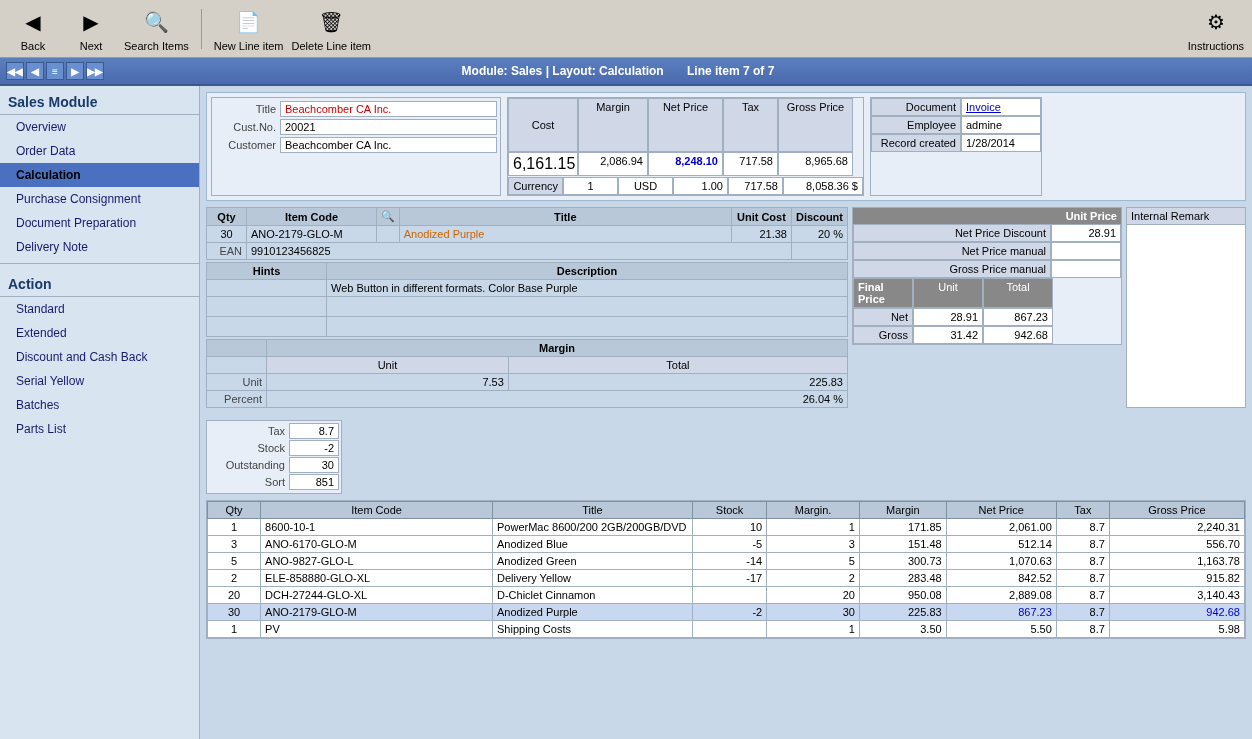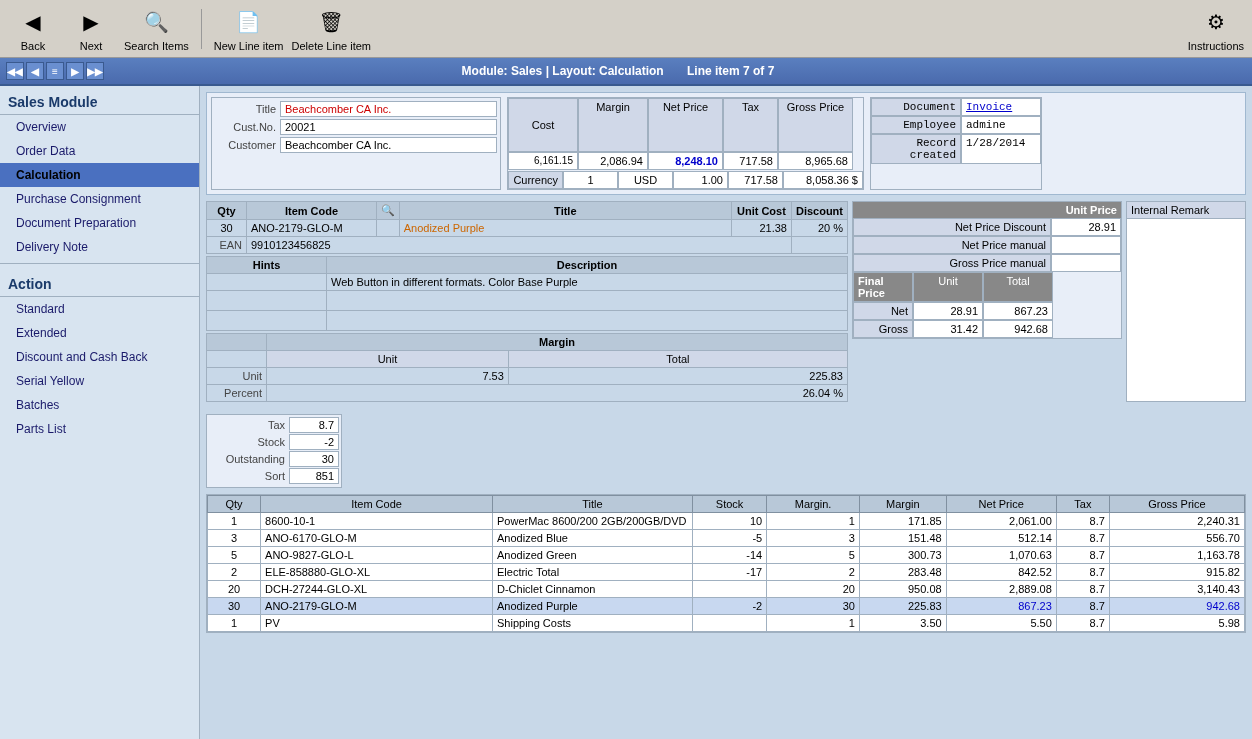--- a/index.html
+++ b/index.html
@@ -235,37 +235,37 @@
       </div>
 
       <div style="border:1px solid #a0b0c0; background:#e8eef8; padding:0;">
         <div style="display:grid; grid-template-columns:70px 70px 75px 55px 75px;">
           <div style="border:1px solid #a0b0c0; padding:20px 4px; background:#d0d8e8; text-align:center; font-size:11px;">Cost</div>
           <div style="border:1px solid #a0b0c0; padding:2px 4px; background:#d0d8e8; text-align:center; font-size:11px;">Margin</div>
           <div style="border:1px solid #a0b0c0; padding:2px 4px; background:#d0d8e8; text-align:center; font-size:11px;">Net Price</div>
           <div style="border:1px solid #a0b0c0; padding:2px 4px; background:#d0d8e8; text-align:center; font-size:11px;">Tax</div>
           <div style="border:1px solid #a0b0c0; padding:2px 4px; background:#d0d8e8; text-align:center; font-size:11px;">Gross Price</div>
 
-          <div style="border:1px solid #a0b0c0; padding:2px 4px; background:white; text-align:right; font-size:10px;">6,161.15</div>
+          <div style="border:1px solid #a0b0c0; padding:2px 4px; background:white; text-align:right; font-size:16px;">6,161.15</div>
           <div style="border:1px solid #a0b0c0; padding:2px 4px; background:white; text-align:right; font-size:11px;">2,086.94</div>
           <div style="border:1px solid #a0b0c0; padding:2px 4px; background:white; text-align:right; font-size:11px; color:#0000cc; font-weight:bold;">8,248.10</div>
           <div style="border:1px solid #a0b0c0; padding:2px 4px; background:white; text-align:right; font-size:11px;">717.58</div>
           <div style="border:1px solid #a0b0c0; padding:2px 4px; background:white; text-align:right; font-size:11px;">8,965.68</div>
         </div>
         <div style="display:grid; grid-template-columns:55px 55px 55px 55px 55px 80px; margin-top:1px;">
           <div style="border:1px solid #a0b0c0; padding:2px 4px; background:#d0d8e8; text-align:right; font-size:11px;">Currency</div>
           <div style="border:1px solid #a0b0c0; padding:2px 4px; background:white; text-align:center; font-size:11px;">1</div>
           <div style="border:1px solid #a0b0c0; padding:2px 4px; background:white; text-align:center; font-size:11px;">USD</div>
           <div style="border:1px solid #a0b0c0; padding:2px 4px; background:white; text-align:right; font-size:11px;">1.00</div>
           <div style="border:1px solid #a0b0c0; padding:2px 4px; background:white; text-align:right; font-size:11px;">717.58</div>
           <div style="border:1px solid #a0b0c0; padding:2px 4px; background:white; text-align:right; font-size:11px;">8,058.36 $</div>
         </div>
       </div>
 
-      <div style="border:1px solid #a0b0c0; background:#e8eef8; padding:0;font-family:Liberation Mono, monospace;">
+      <div style="border:1px solid #a0b0c0; background:#e8eef8; padding:0;">
         <div style="display:grid; grid-template-columns:90px 80px;">
           <div style="border:1px solid #a0b0c0; padding:2px 4px; background:#d0d8e8; text-align:right; font-size:11px;">Document</div>
           <div style="border:1px solid #a0b0c0; padding:2px 4px; background:white; font-size:11px; color:#0000cc; text-decoration:underline; cursor:pointer;">Invoice</div>
           <div style="border:1px solid #a0b0c0; padding:2px 4px; background:#d0d8e8; text-align:right; font-size:11px;">Employee</div>
           <div style="border:1px solid #a0b0c0; padding:2px 4px; background:white; font-size:11px;">admine</div>
           <div style="border:1px solid #a0b0c0; padding:2px 4px; background:#d0d8e8; text-align:right; font-size:11px;">Record created</div>
           <div style="border:1px solid #a0b0c0; padding:2px 4px; background:white; font-size:11px;">1/28/2014</div>
         </div>
       </div>
     </div>
@@ -458,21 +458,21 @@
               <td class="right">-14</td>
               <td class="right">5</td>
               <td class="right">300.73</td>
               <td class="right">1,070.63</td>
               <td class="right">8.7</td>
               <td class="right">1,163.78</td>
             </tr>
             <tr>
               <td class="center">2</td>
               <td class="">ELE-858880-GLO-XL</td>
-              <td class="">Electric Total</td>
+              <td class="">Delivery Yellow</td>
               <td class="right">-17</td>
               <td class="right">2</td>
               <td class="right">283.48</td>
               <td class="right">842.52</td>
               <td class="right">8.7</td>
               <td class="right">915.82</td>
             </tr>
             <tr>
               <td class="center">20</td>
               <td class="">DCH-27244-GLO-XL</td>

